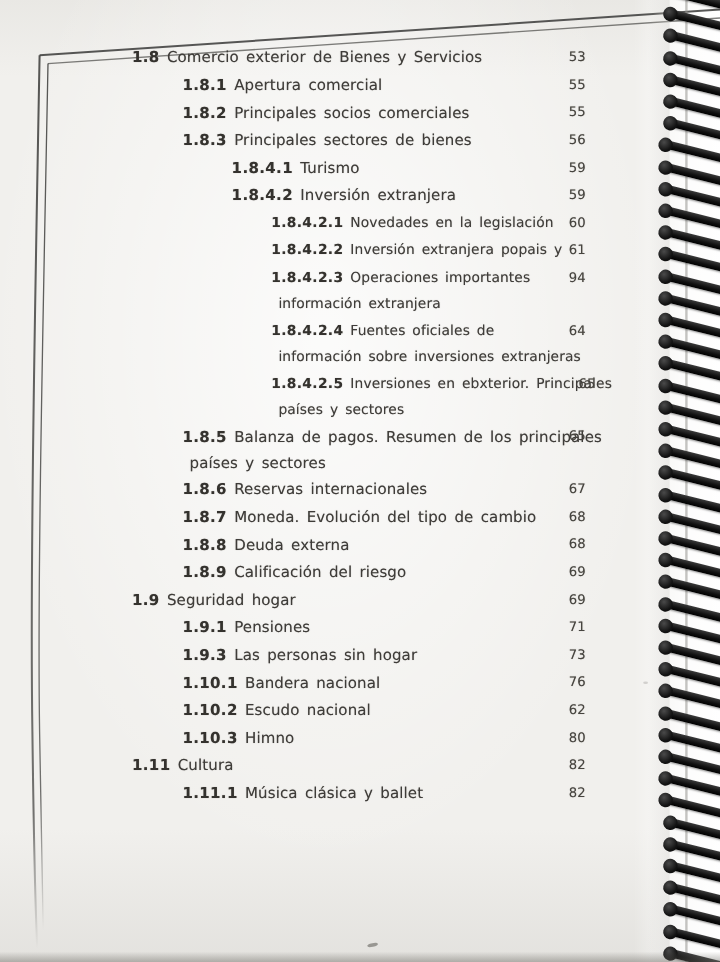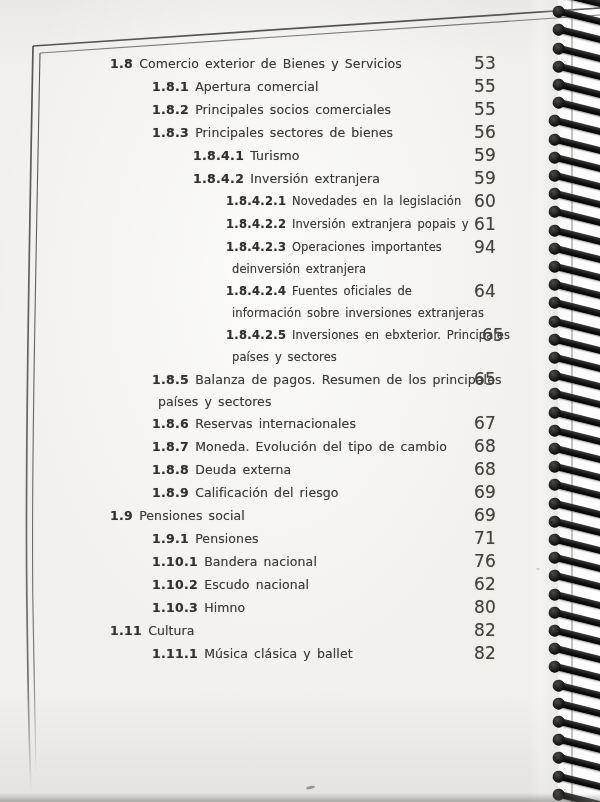--- a/index.html
+++ b/index.html
@@ -8,32 +8,32 @@
     position:absolute;inset:0;overflow:hidden;
     background:
       linear-gradient(to right, rgba(255,255,255,0) 0 88%, rgba(255,255,255,.85) 95%, #ffffff 100%),
       radial-gradient(ellipse at 45% 35%, rgba(255,255,255,.75) 0%, rgba(255,255,255,0) 60%),
       linear-gradient(to bottom, rgba(210,208,202,.25) 0%, rgba(255,255,255,0) 8% 86%, rgba(195,193,188,.30) 100%),
       #f1f0ed;
   }
   
   .frame{position:absolute;left:0;top:0;z-index:2;}
   
-  .toc{position:absolute;left:0;top:52px;width:488px;z-index:3;
+  .toc{position:absolute;left:0;top:36px;width:488px;z-index:3;
        color:#3e3c39;font-size:12.5px;line-height:23px;
        word-spacing:2px;letter-spacing:.1px;
        text-shadow:0 0 .7px rgba(80,74,66,.5);}
   .row{position:relative;white-space:nowrap;}
   .level-1{padding-left:110px;}
   .level-2{padding-left:152px;}
   .level-3{padding-left:193px;}
   .level-4{padding-left:226px;font-size:11.5px;}
   .num{font-weight:bold;color:#34322e;letter-spacing:.3px;}
   .line2{display:block;line-height:21px;margin-left:6px;}
-  .page{position:absolute;top:0;left:474px;font-size:17px;font-weight:normal;color:#46443f;}
+  .page{position:absolute;top:0;left:474px;font-size:11px;font-weight:normal;color:#46443f;}
   
   .edge-line{position:absolute;left:571px;top:0;bottom:0;width:2px;
              background:rgba(150,148,144,.55);z-index:4;}
   .edge-shadow{position:absolute;left:540px;top:0;bottom:0;width:18px;
              background:linear-gradient(to right, rgba(200,198,192,0), rgba(205,203,198,.35));z-index:4;}
   .coils{position:absolute;inset:0;z-index:5;pointer-events:none;}
   .coil{position:absolute;left:553px;width:58px;height:7px;
         background:linear-gradient(#3a3a3a,#101010 60%,#000);
         border-radius:5px;transform:rotate(14deg);
         box-shadow:0 1px 1.5px rgba(0,0,0,.35);}
@@ -103,21 +103,21 @@
   </div>
       <div class="row level-4">
     <span class="num">1.8.4.2.2</span>
     <span class="title"> Inversión extranjera popais y</span>
     <span class="page">61</span>
   </div>
       <div class="row level-4">
     <span class="num">1.8.4.2.3</span>
     <span class="title"> Operaciones importantes</span>
     <span class="page">94</span>
-  <span class="line2">deinversión extranjera</span></div>
+  <span class="line2">información extranjera</span></div>
       <div class="row level-4">
     <span class="num">1.8.4.2.4</span>
     <span class="title"> Fuentes oficiales de</span>
     <span class="page">64</span>
   <span class="line2">información sobre inversiones extranjeras</span></div>
       <div class="row level-4">
     <span class="num">1.8.4.2.5</span>
     <span class="title"> Inversiones en ebxterior. Principales</span>
     <span class="page" style="left: 482px;">65</span>
   <span class="line2">países y sectores</span></div>
@@ -141,27 +141,32 @@
     <span class="title"> Deuda externa</span>
     <span class="page">68</span>
   </div>
       <div class="row level-2">
     <span class="num">1.8.9</span>
     <span class="title"> Calificación del riesgo</span>
     <span class="page">69</span>
   </div>
       <div class="row level-1">
     <span class="num">1.9</span>
-    <span class="title"> Pensiones social</span>
+    <span class="title"> Seguridad hogar</span>
     <span class="page">69</span>
   </div>
       <div class="row level-2">
     <span class="num">1.9.1</span>
     <span class="title"> Pensiones</span>
     <span class="page">71</span>
+  </div>
+      <div class="row level-2">
+    <span class="num">1.9.3</span>
+    <span class="title"> Las personas sin hogar</span>
+    <span class="page">73</span>
   </div>
       <div class="row level-2">
     <span class="num">1.10.1</span>
     <span class="title"> Bandera nacional</span>
     <span class="page">76</span>
   </div>
       <div class="row level-2">
     <span class="num">1.10.2</span>
     <span class="title"> Escudo nacional</span>
     <span class="page">62</span>

